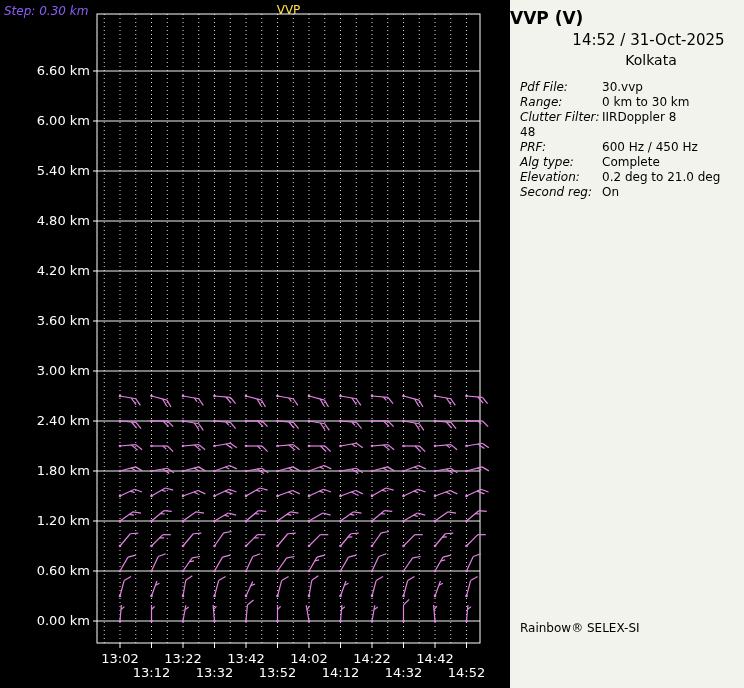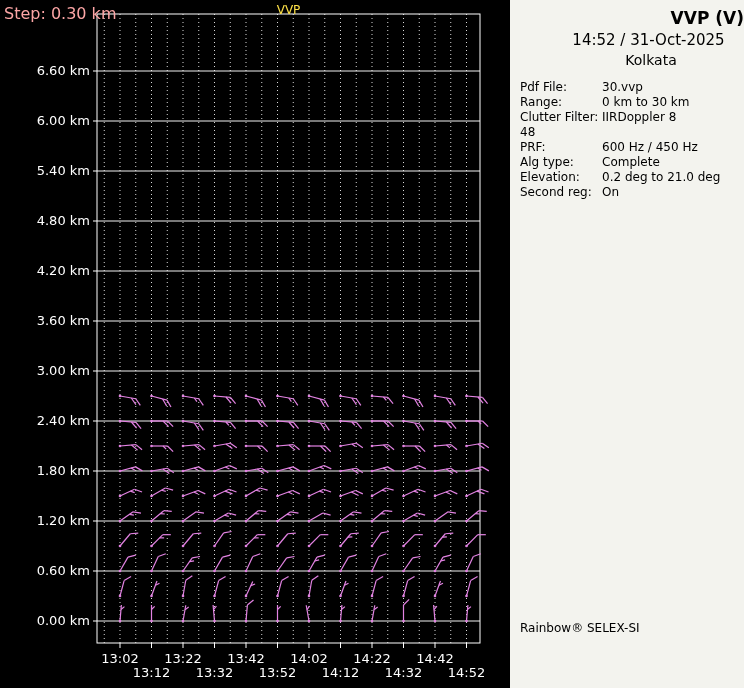--- a/index.html
+++ b/index.html
@@ -3,36 +3,36 @@
 <meta charset="utf-8">
 <style>
   html,body{margin:0;padding:0;}
   body{
     width:744px;height:688px;position:relative;overflow:hidden;
     background:#000;
     font-family:"DejaVu Sans","Liberation Sans",sans-serif;
   }
   #plot-layer{position:absolute;left:0;top:0;}
   #step-label{
-    position:absolute;left:4px;top:4px;color:#fca5a5;font-size:16px;
+    position:absolute;left:4px;top:4px;color:#8b5cf6;font-size:12px;font-style:italic;
   }
   #plot-title{
     position:absolute;left:97px;top:3px;width:383px;text-align:center;
     color:#fde047;font-size:12px;
   }
   #info-panel{
     position:absolute;left:510px;top:0;width:234px;height:688px;
     background:#f3f3ee;color:#000;
   }
-  .panel-title{text-align:right;font-size:17px;font-weight:bold;margin-top:8px;}
+  .panel-title{text-align:left;font-size:17px;font-weight:bold;margin-top:8px;}
   .panel-date{text-align:center;font-size:15px;margin-top:3px;padding-left:43px;}
   .panel-site{text-align:center;font-size:14px;margin-top:3px;margin-left:48px;}
   .fields{margin:12px 0 0 10px;font-size:12px;line-height:15px;}
   .frow{display:flex;}
-  .frow .lbl{width:82px;flex:none;}
+  .frow .lbl{width:82px;flex:none;font-style:italic;}
   .frow .val{flex:1;}
   #panel-footer{position:absolute;left:10px;top:621px;font-size:12px;}
 </style>
 </head>
 <body style="background: rgb(0, 0, 0);">
 
 <svg id="plot-layer" width="510" height="688">
     <rect x="97" y="14" width="383" height="629" fill="none" stroke="#ffffff" stroke-width="1"></rect>
     <line x1="104.25" y1="14" x2="104.25" y2="643" stroke="#ffffff" stroke-width="1" stroke-dasharray="1,3" opacity="0.85"></line>
     <line x1="120" y1="14" x2="120" y2="643" stroke="#ffffff" stroke-width="1" stroke-dasharray="1,3" opacity="0.85"></line>

